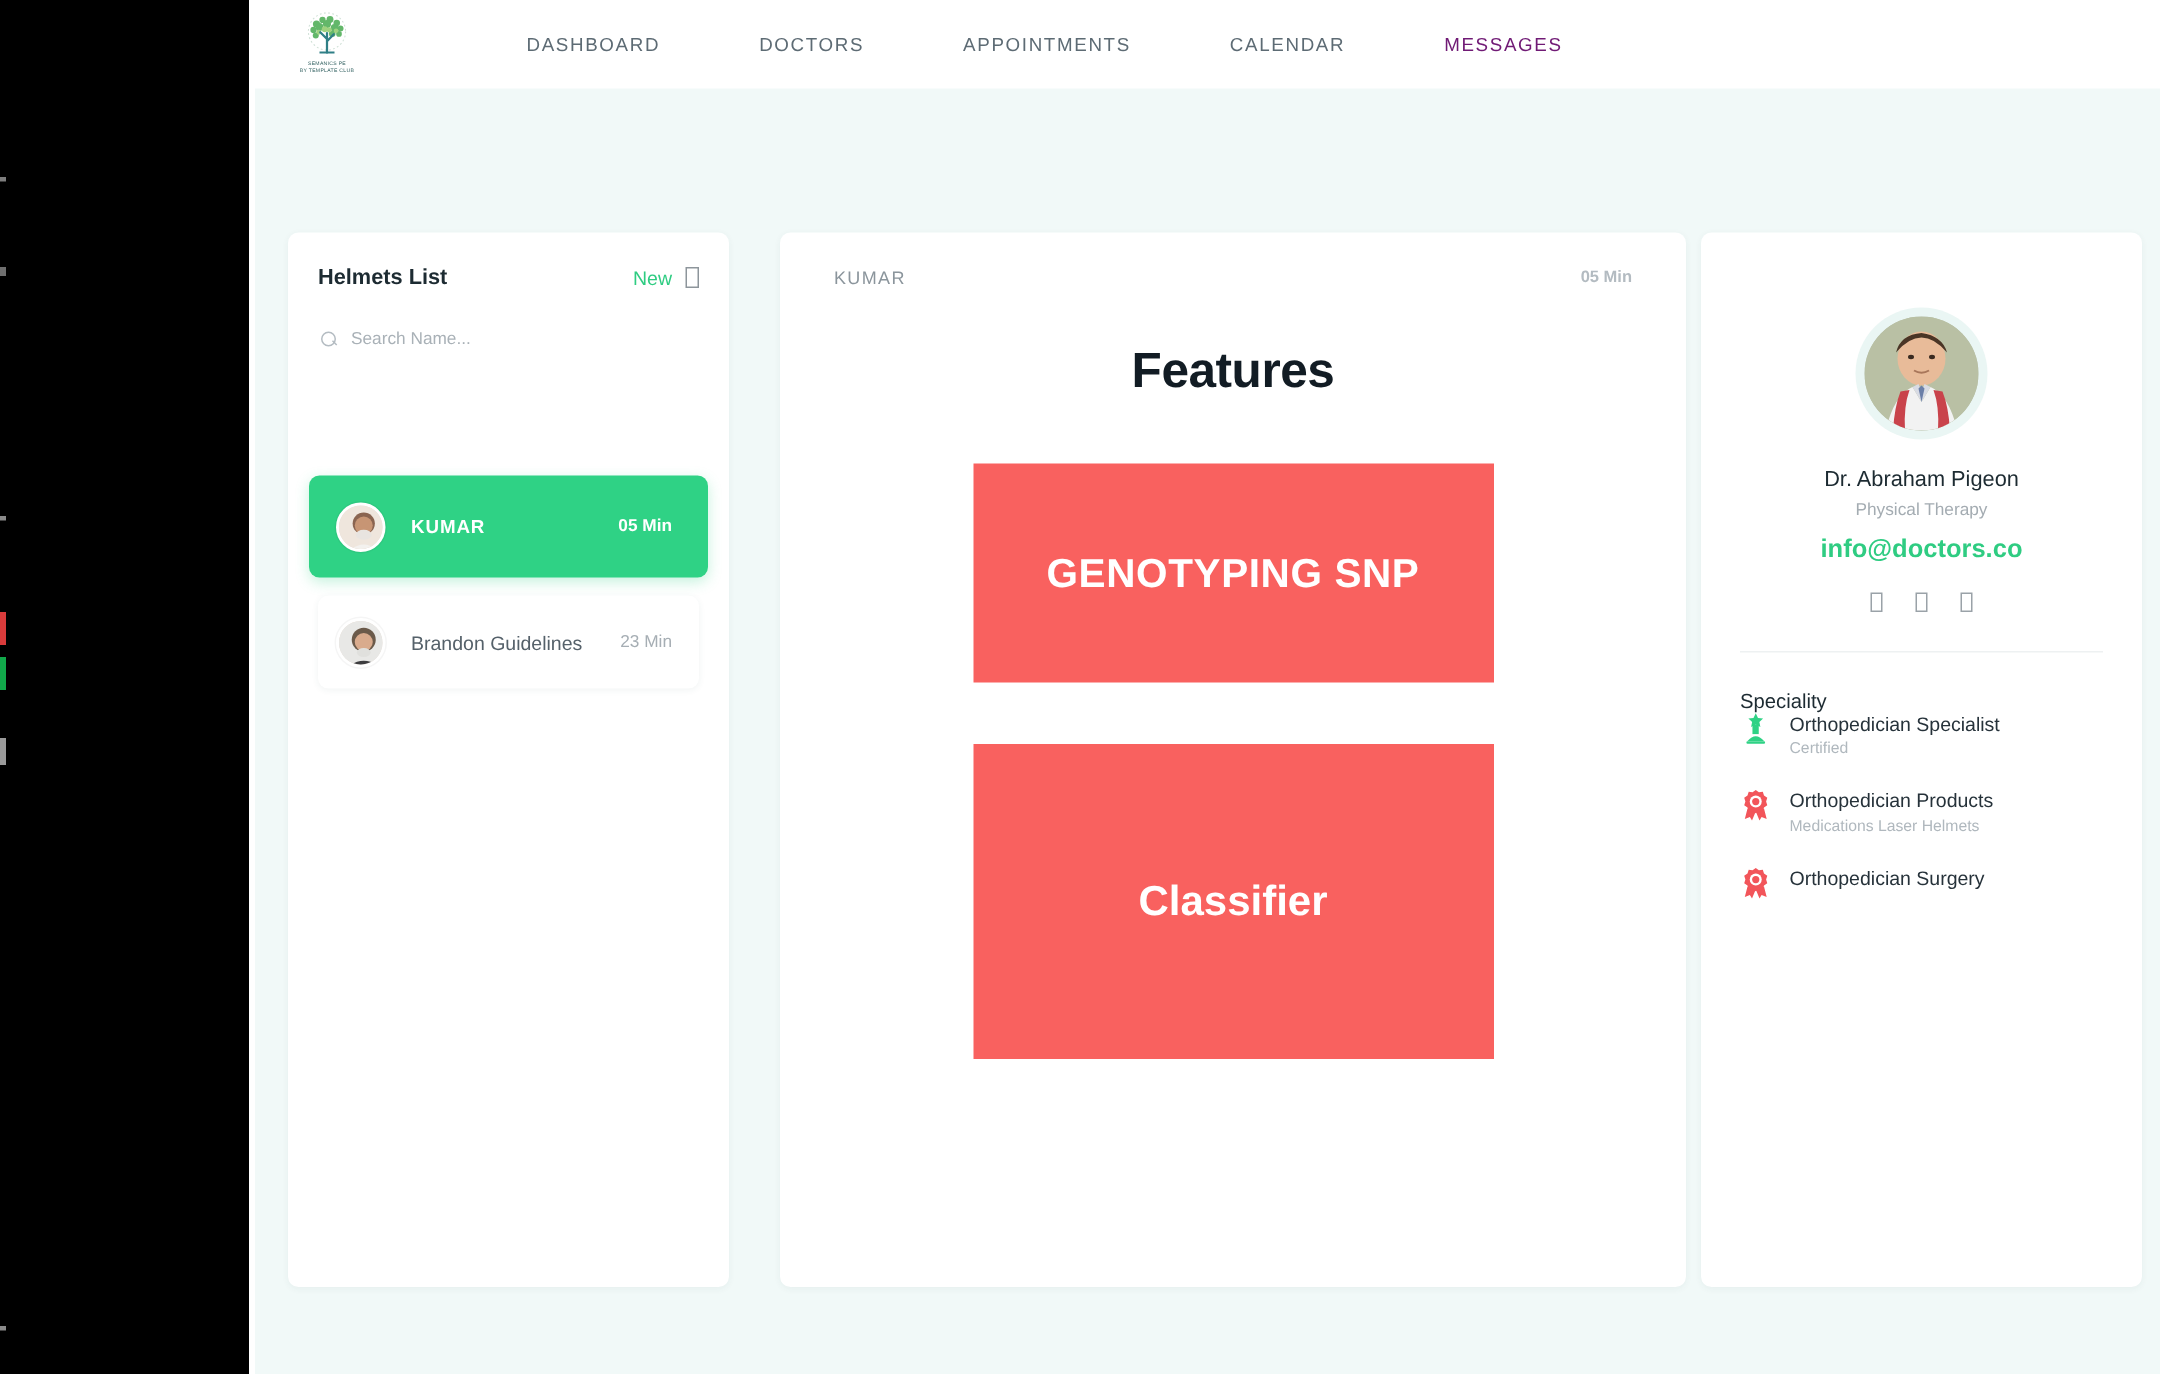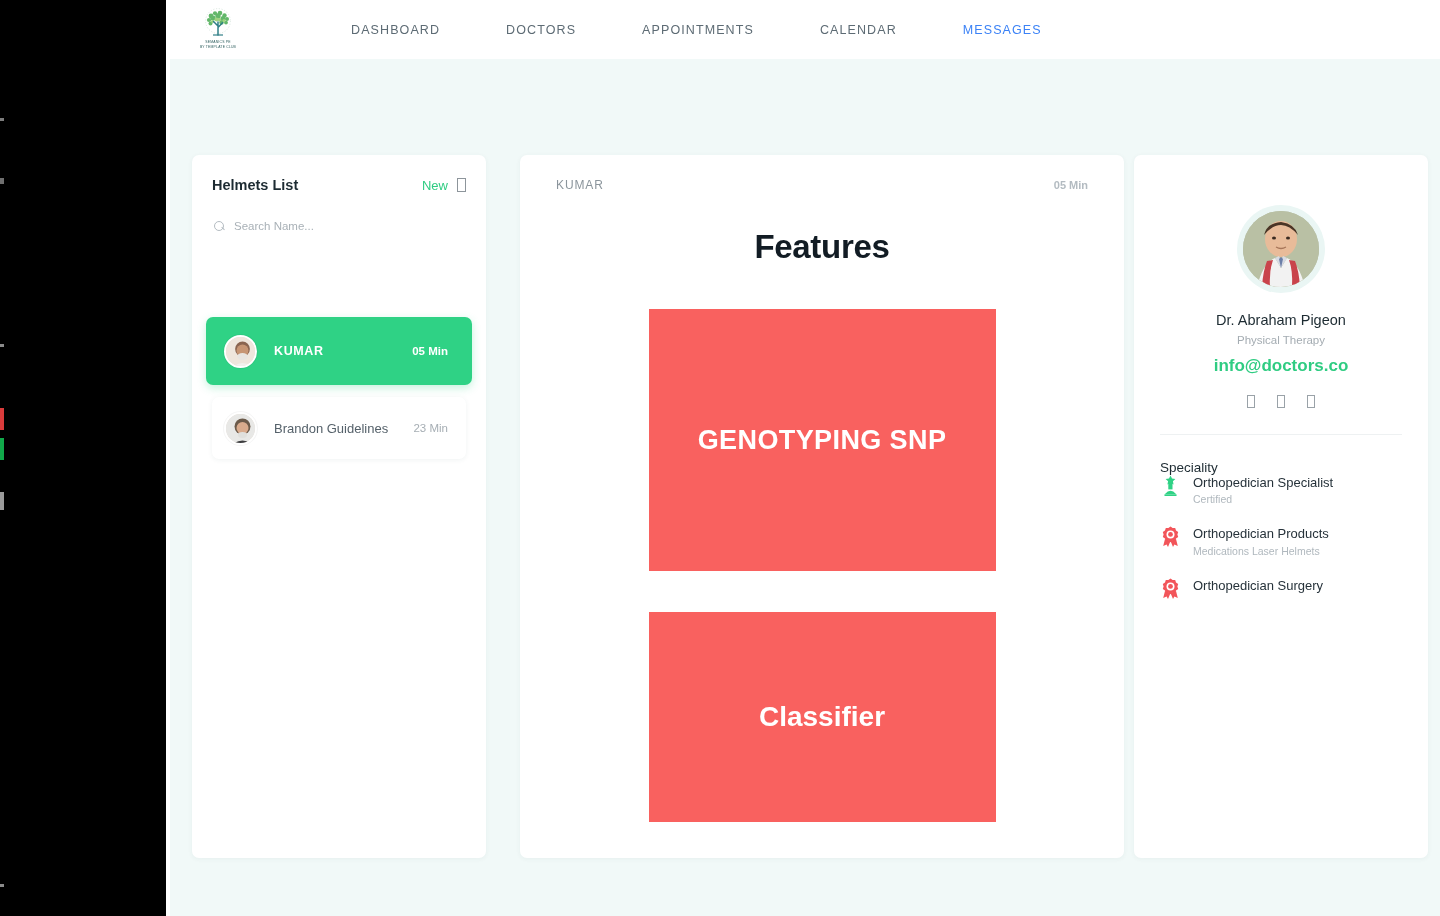--- a/index.html
+++ b/index.html
@@ -38,21 +38,21 @@
   .logo { width:38px; height:44px; position:relative; }
   .logo .tree-canopy { position:absolute; left:2px; top:0; width:34px; height:28px; }
   .logo .logo-text { position:absolute; left:0; bottom:1px; width:38px; text-align:center;
     font-size:3.4px; color:#2c5c5c; letter-spacing:.2px; line-height:1.5; }
 
   .nav { display:flex; align-items:center; gap:0; margin-left:52px; }
   .nav a {
     font-size:12.5px; letter-spacing:1.1px; color:#5d6b74; text-decoration:none;
     padding:0 33px; font-weight:400; white-space:nowrap;
   }
-  .nav a.active { color:#3b82f6; }
+  .nav a.active { color:#701a75; }
 
   .header-right { margin-left:auto; display:flex; align-items:center; height:59px; }
   .search-box {
     display:flex; align-items:center; gap:12px; padding:0 20px 0 0; height:59px;
   }
   .search-input {
     border:none; outline:none; background:transparent; width:58px;
     font-size:12.5px; color:#9aa3aa; font-family:"Liberation Sans", sans-serif;
     text-align:right;
   }
@@ -144,21 +144,21 @@
   .chat-time { font-size:11px; color:#b3bbc1; font-weight:bold; }
   .chat-title {
     margin-top:36px; text-align:center; font-size:33px; font-weight:bold;
     color:#121c24; letter-spacing:-.3px;
   }
   .banner {
     margin:0 auto; width:347px; background:#f9615f; display:flex;
     flex-direction:column; align-items:center; justify-content:center;
     color:#ffffff; text-align:center;
   }
-  .banner-1 { margin-top:43px; height:262px; }
+  .banner-1 { margin-top:43px; height:146px; }
   .banner-2 { margin-top:41px; height:210px; }
   .b1-title { font-size:27px; font-weight:bold; letter-spacing:.4px; }
   .b1-sub { font-size:18.5px; font-weight:bold; margin-top:9px; }
   .b2-line { font-size:28px; font-weight:bold; line-height:1.7; }
 
   
   .doctor-card {
     position:absolute; left:964px; top:96px; width:294px; height:703px;
     padding:0 26px;
   }

